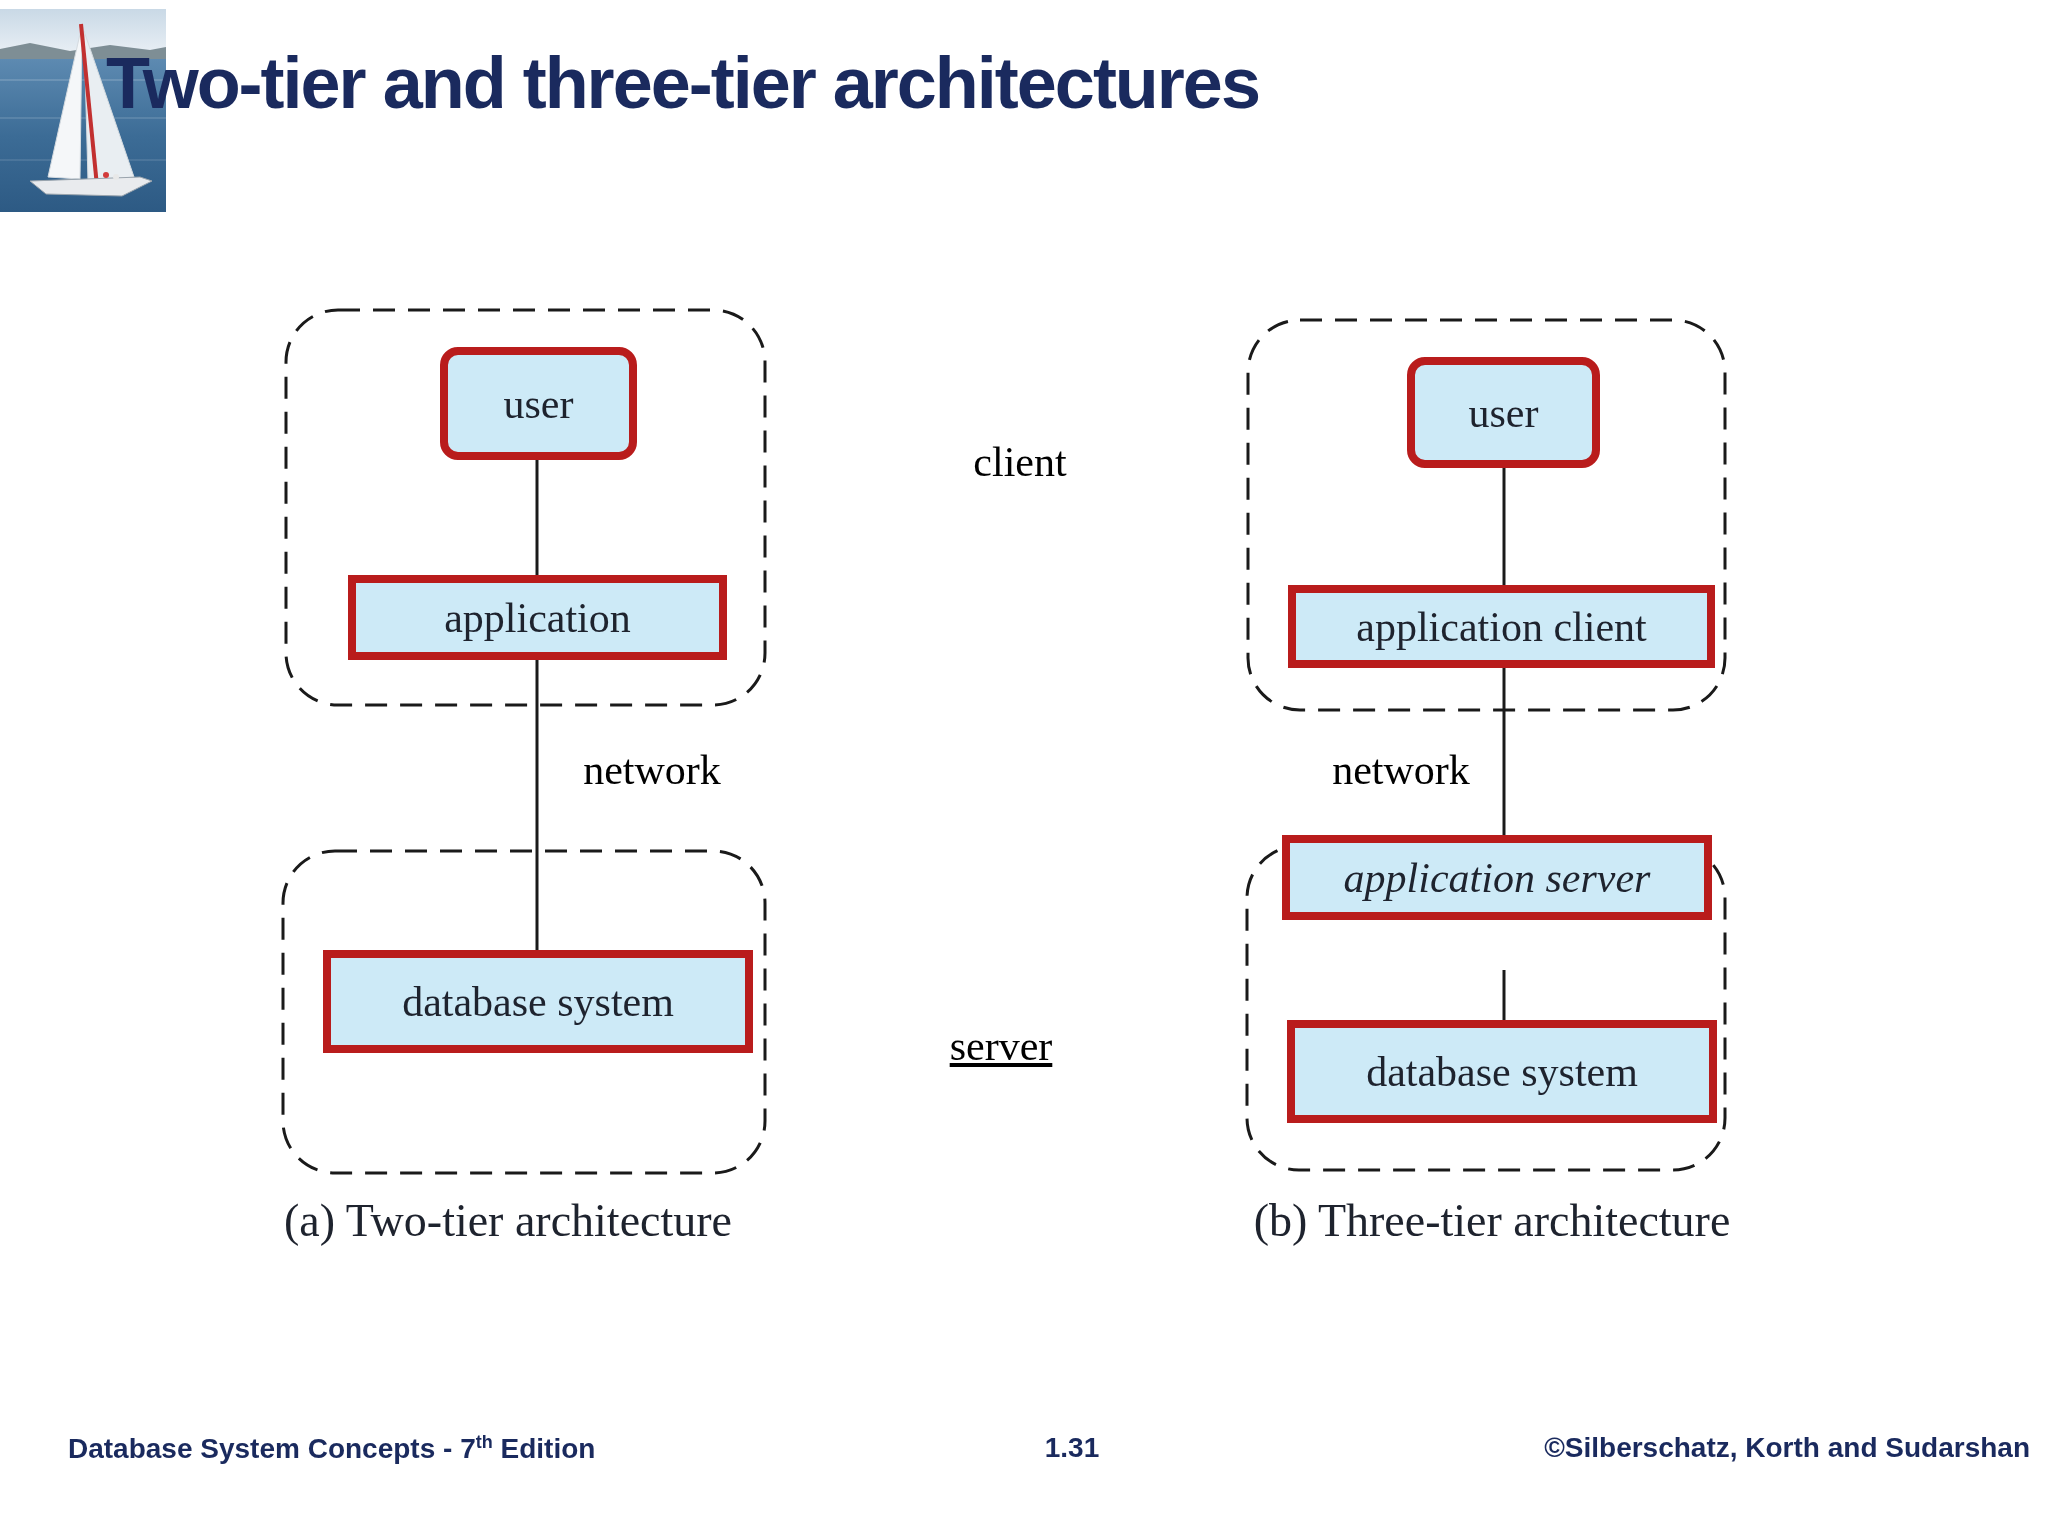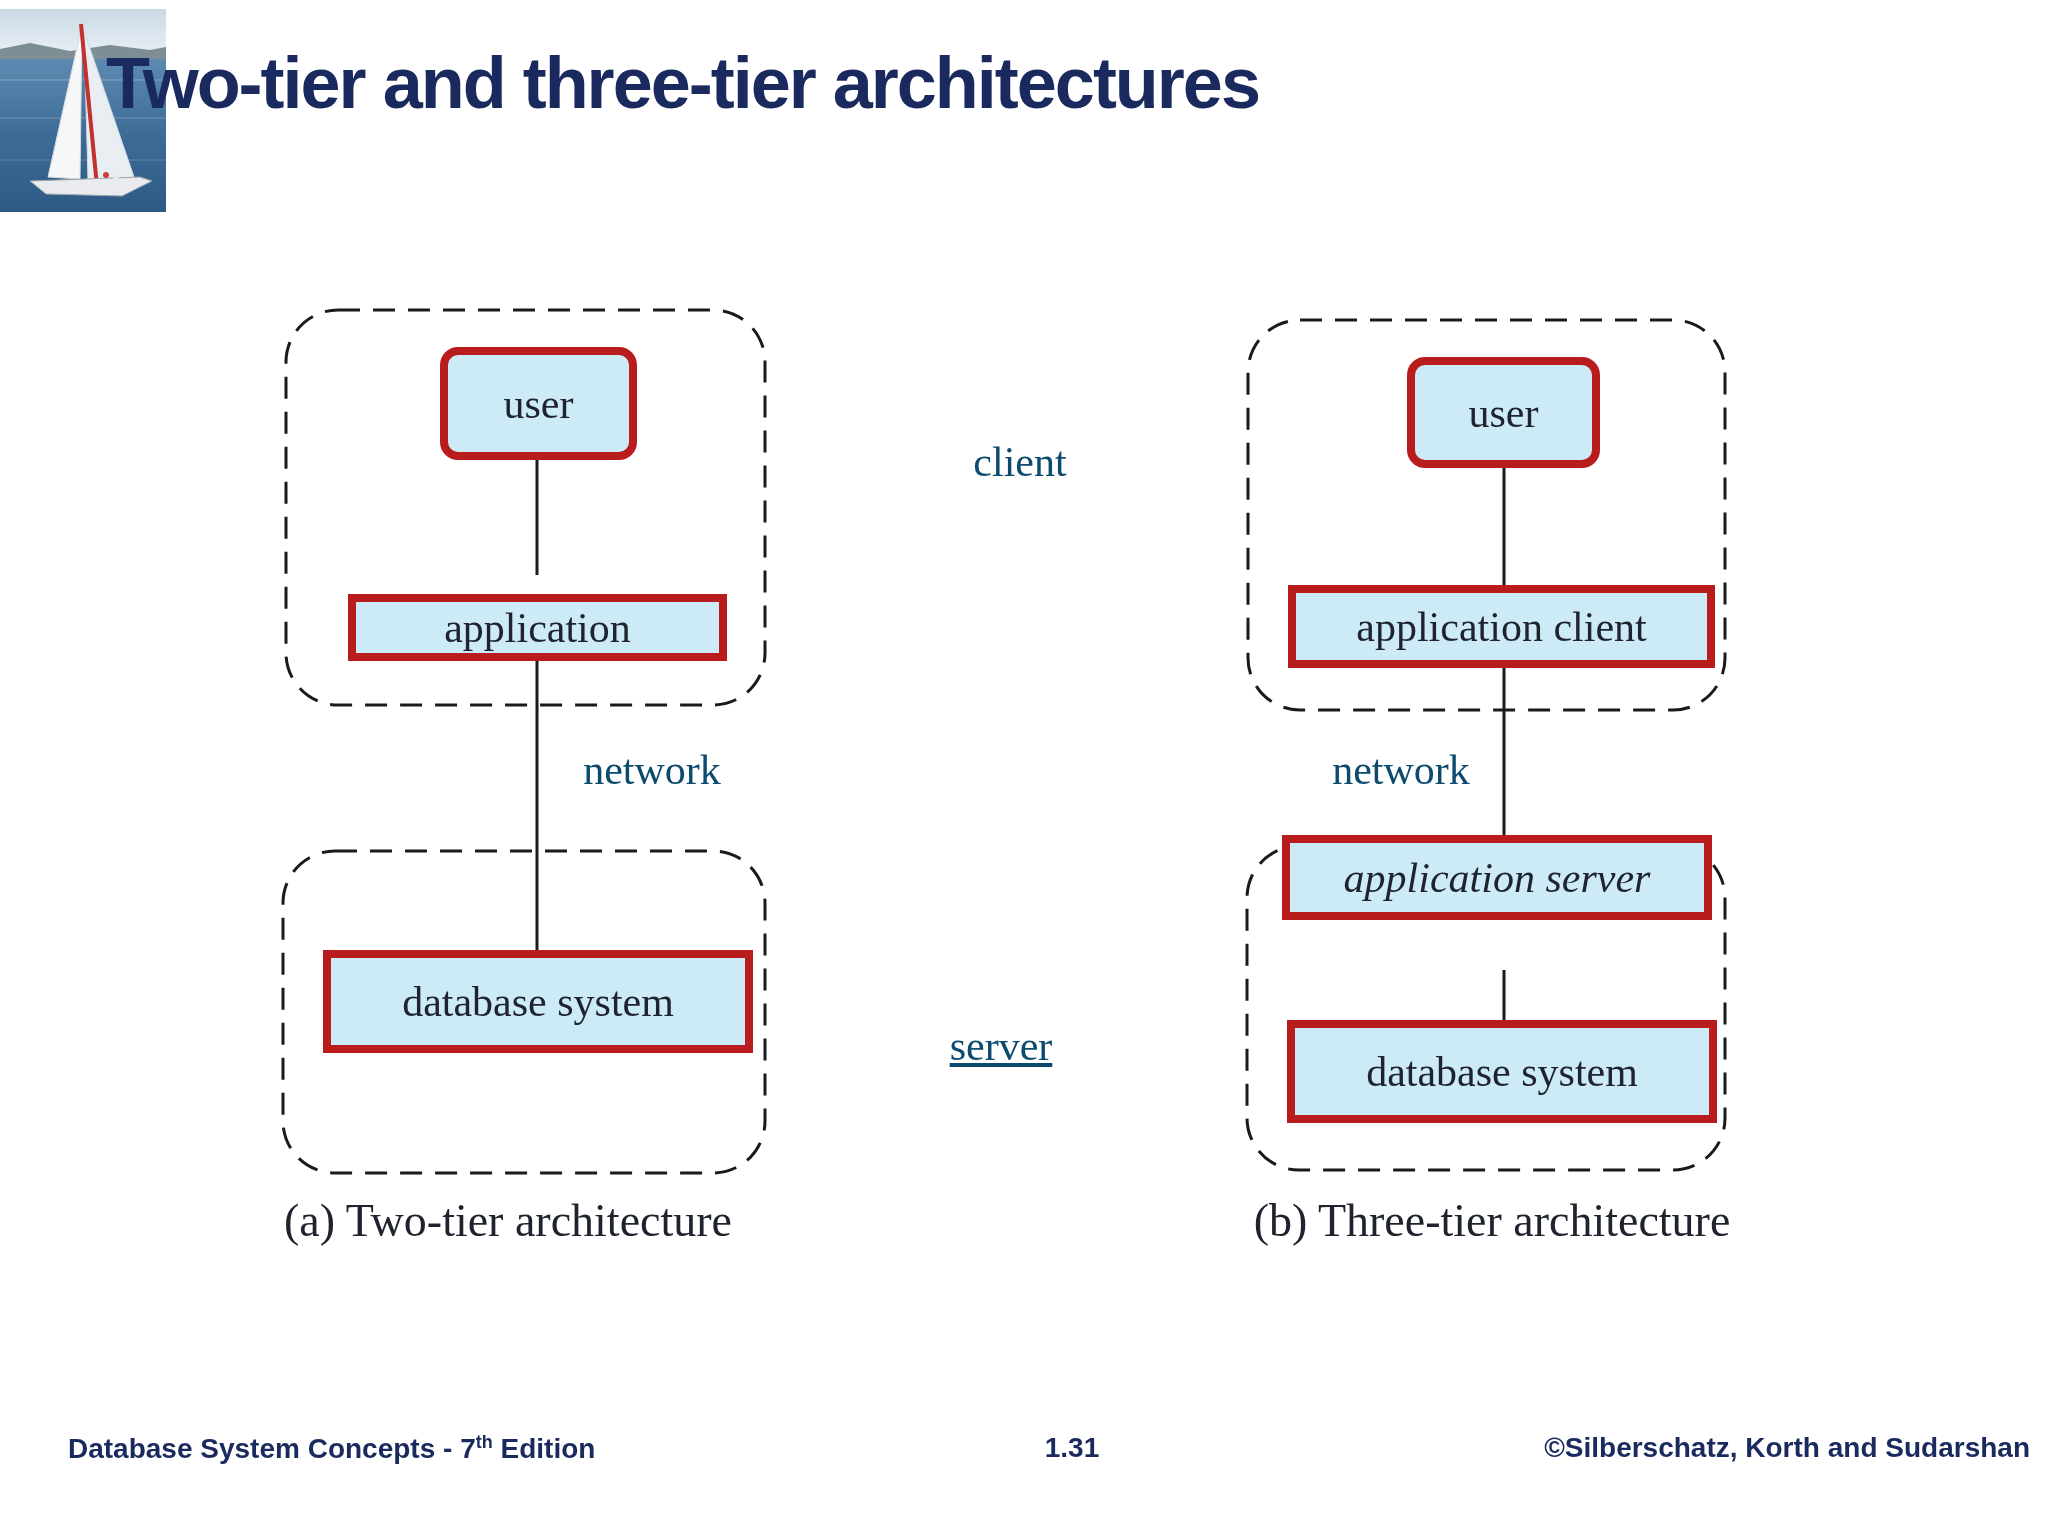--- a/index.html
+++ b/index.html
@@ -18,29 +18,29 @@
   
   .diagram-svg{position:absolute;left:0;top:0;width:2048px;height:1536px;z-index:1;}
   .node{
     position:absolute;z-index:2;display:flex;align-items:center;justify-content:center;
     background:#cdeaf7;border:8px solid #b91c1c;box-sizing:border-box;
     font-family:"Liberation Serif", serif;font-size:42px;color:#1e232e;
   }
   .node.rounded{border-radius:18px;}
   .flabel{
     position:absolute;z-index:2;text-align:center;
-    font-family:"Liberation Serif", serif;font-size:42px;color:#0c4a6e;
+    font-family:"Liberation Serif", serif;font-size:42px;color:#000000;
   }
   .caption{
     position:absolute;z-index:2;text-align:center;
     font-family:"Liberation Serif", serif;font-size:46px;color:#1e232e;
   }
   
   .n-user-a       {left:440px; top:347px; width:197px; height:113px;}
-  .n-app-a        {left:348px; top:575px; width:379px; height:67px;margin-top:19px;}
+  .n-app-a        {left:348px; top:575px; width:379px; height:85px;}
   .n-db-a         {left:323px; top:950px; width:430px; height:103px;}
   
   .n-user-b       {left:1407px; top:357px; width:193px; height:111px;}
   .n-appclient-b  {left:1288px; top:585px; width:427px; height:83px;}
   .n-appserver-b  {left:1282px; top:835px; width:430px; height:85px;font-style:italic;}
   .n-db-b         {left:1287px; top:1020px; width:430px; height:103px;}
   
   .l-client   {left:920px;  top:438px;  width:200px;}
   .l-network-a{left:552px;  top:746px;  width:200px;}
   .l-network-b{left:1301px; top:746px;  width:200px;}

